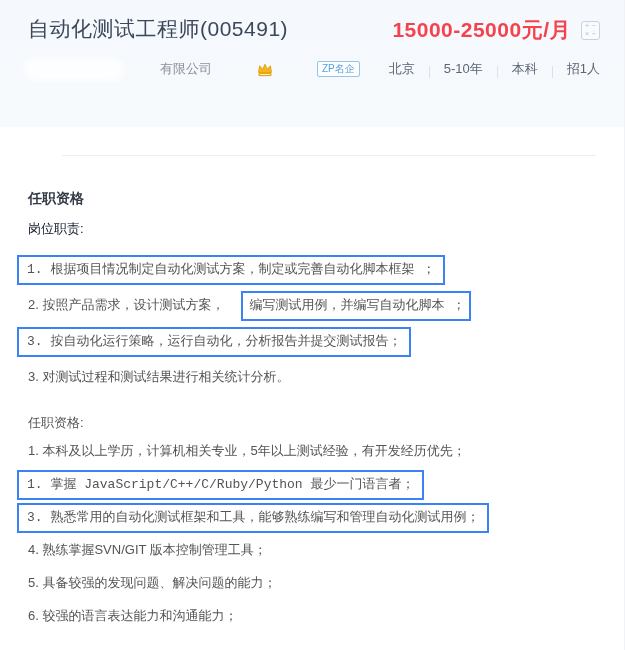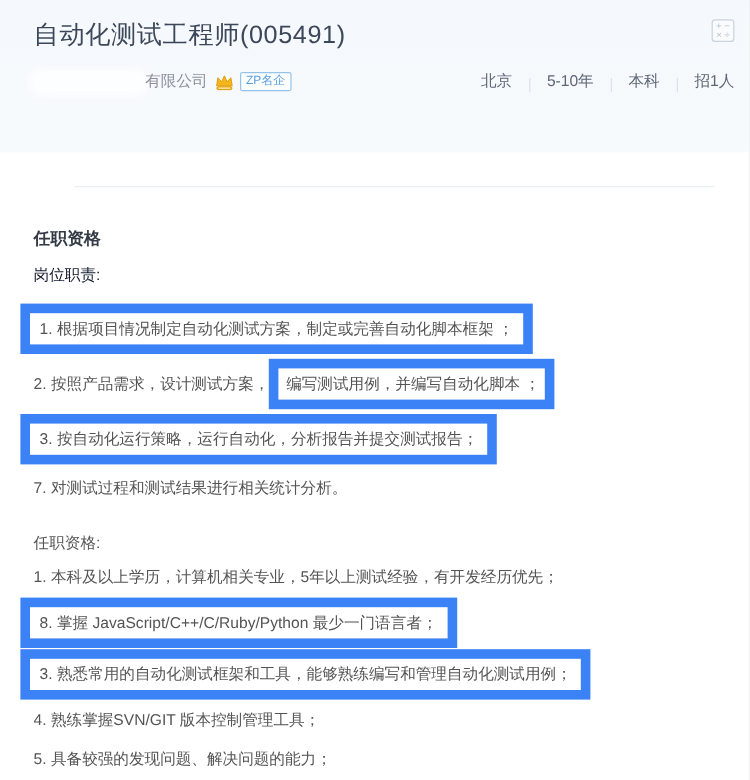--- a/index.html
+++ b/index.html
@@ -6,34 +6,34 @@
   body{
     width:625px;height:650px;overflow:hidden;background:#ffffff;
     font-family:"Liberation Sans","DejaVu Sans",sans-serif;
   }
   .page{width:625px;height:650px;box-sizing:border-box;border-right:1px solid #f0f2f6;}
 
   
   .job-header{
     background:linear-gradient(#f5f8fc,#f7fafd);
     height:127px;box-sizing:border-box;
-    padding:15px 12px 0 28px;
+    padding:15px 24px 0 28px;
   }
   .title-row{display:flex;justify-content:space-between;align-items:flex-start;}
   .job-title{margin:0;font-size:21px;font-weight:500;color:#3c4859;letter-spacing:0.5px;}
   .salary-wrap{display:flex;align-items:center;gap:10px;margin-top:1px;}
   .salary{color:#f5434d;font-size:21px;font-weight:700;letter-spacing:0.5px;}
   .calc-icon{
     width:17px;height:17px;border:1px solid #c9d2dd;border-radius:3px;
     color:#b9c3d0;font-size:8px;line-height:8px;background:#f9fbfd;
     display:flex;flex-direction:column;align-items:center;justify-content:center;
     cursor:pointer;user-select:none;
   }
   .meta-row{display:flex;justify-content:space-between;align-items:center;margin-top:16px;}
-  .company{display:flex;align-items:center;font-size:13px;color:#8b919c;}
+  .company{display:flex;align-items:center;font-size:13px;color:#8b919c;gap:39px;}
   .blur-block{
     width:92px;height:15px;border-radius:7px;background:#fdfeff;
     box-shadow:0 0 6px 4px rgba(253,254,255,0.95);
     margin-right:1px;
   }
   .crown{margin:0 5px 0 6px;display:inline-flex;}
   .zp-badge{
     font-size:10px;color:#58a0dd;border:1px solid #94c4ea;border-radius:2px;
     padding:1px 4px;line-height:12px;background:rgba(255,255,255,0.65);white-space:nowrap;text-align:center;
   }
@@ -52,34 +52,35 @@
   }
   .head-line{flex:1;height:1px;background:#ebeef3;margin-left:34px;margin-bottom:10px;}
 
   .jd-heading{font-size:14px;font-weight:700;color:#333a45;margin:24px 0 0 0;}
   .jd-label{font-size:13px;color:#0f172a;margin:12px 0 21px 0;}
   .req-label{font-size:13px;color:#555;margin:27px 0 9px 0;}
 
   .jd-line{font-size:13px;color:#545454;line-height:20px;margin:0 0 16px 0;white-space:nowrap;}
   .req .jd-line{margin-bottom:13px;}
   .red-box{
-    display:inline-block;border:8px solid #3b82f6;
-    padding:3px 8px;margin:-6px 0 -6px -11px;
+    display:inline-block;border:2px solid #3b82f6;
+    padding:3px 8px;margin:-6px 0 -6px -11px;font-family:Liberation Mono, monospace;
   }
-  .red-box.partial{margin-left:0;padding:3px 4px 3px 6px;}
+  .red-box.partial{margin-left:17px;padding:3px 4px 3px 6px;}
 </style>
 </head>
 <body>
 
 <div class="page">
 
   <header class="job-header">
     <div class="title-row">
       <h1 class="job-title">自动化测试工程师(005491)</h1>
       <div class="salary-wrap">
+        <span class="salary">15000-25000元/月</span>
         <span class="calc-icon">
           <span>+ −</span>
           <span>× ÷</span>
         </span>
       </div>
     </div>
     <div class="meta-row">
       <div class="company">
         <span class="blur-block"></span>
         <span>有限公司</span>
@@ -120,33 +121,33 @@
       </div>
       <div class="jd-line">
         <span>2. 按照产品需求，设计测试方案，</span><span class="red-box partial"><span>编写测试用例，并编写自动化脚本 ；</span></span>
       </div>
       <div class="jd-line">
         <span class="red-box">
           <span>3. 按自动化运行策略，运行自动化，分析报告并提交测试报告；</span>
         </span>
       </div>
       <div class="jd-line">
-        <span>7. 对测试过程和测试结果进行相关统计分析。</span>
+        <span>3. 对测试过程和测试结果进行相关统计分析。</span>
       </div>
     </div>
 
     <p class="req-label">任职资格:</p>
 
     <div class="req">
       <div class="jd-line">
         <span>1. 本科及以上学历，计算机相关专业，5年以上测试经验，有开发经历优先；</span>
       </div>
       <div class="jd-line">
         <span class="red-box">
-          <span>8. 掌握 JavaScript/C++/C/Ruby/Python 最少一门语言者；</span>
+          <span>1. 掌握 JavaScript/C++/C/Ruby/Python 最少一门语言者；</span>
         </span>
       </div>
       <div class="jd-line">
         <span class="red-box">
           <span>3. 熟悉常用的自动化测试框架和工具，能够熟练编写和管理自动化测试用例；</span>
         </span>
       </div>
       <div class="jd-line">
         <span>4. 熟练掌握SVN/GIT 版本控制管理工具；</span>
       </div>

